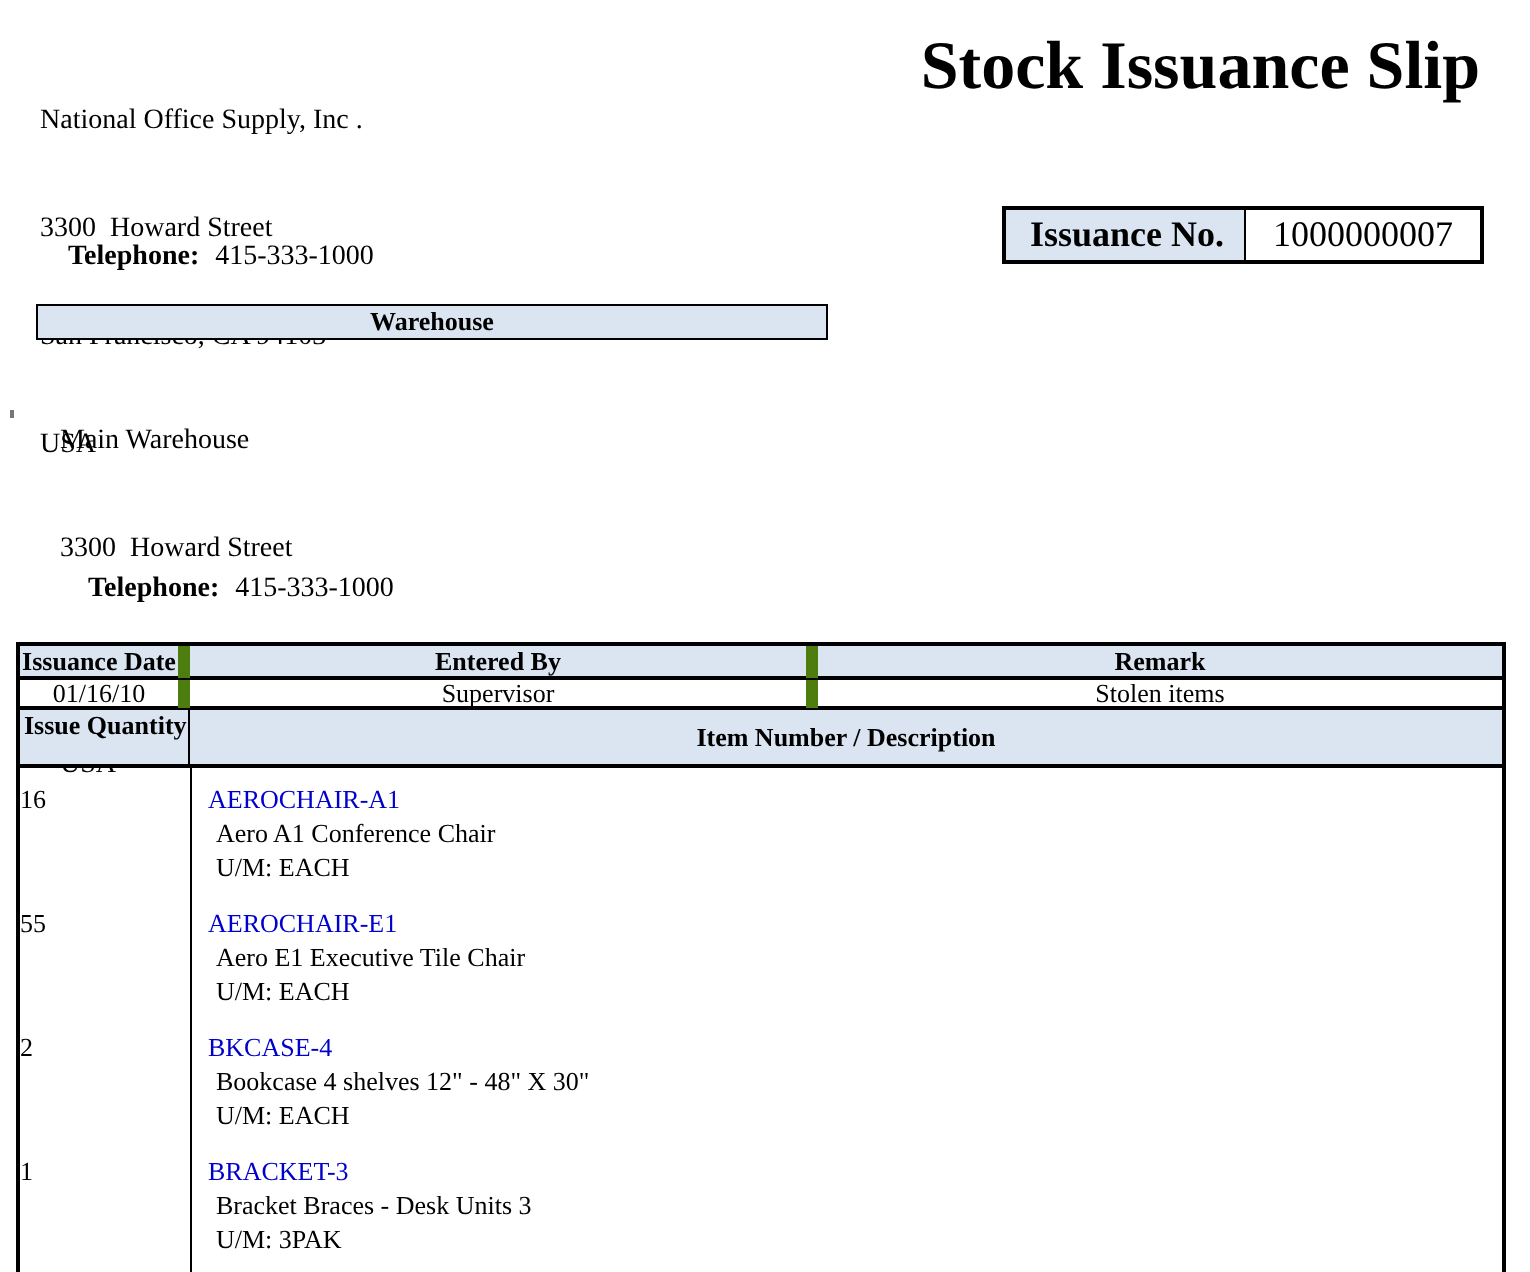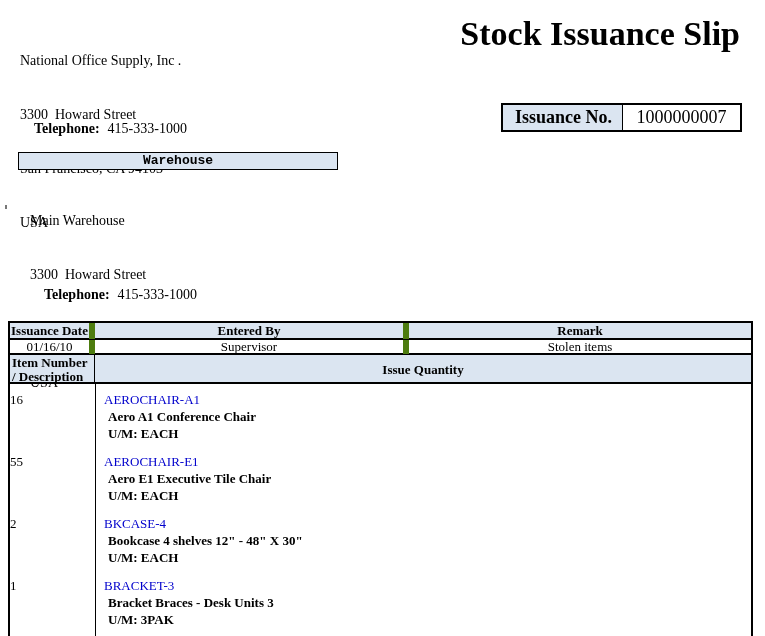--- a/index.html
+++ b/index.html
@@ -45,24 +45,24 @@
     padding-right:10px;
     font-weight:bold;
   }
   #issuance-value-cell {
     flex:1;
     display:flex; align-items:center; justify-content:center;
   }
 
   
   #warehouse-header {
-    left:18px; top:152px; width:320px; height:18px;
+    left:18px; top:152px; width:396px; height:18px;
     background:var(--fill);
     border:1px solid #000;
-    text-align:center; font-weight:bold; font-size:13px; line-height:16px;font-family:Liberation Mono, monospace;
+    text-align:center; font-weight:bold; font-size:13px; line-height:16px;
   }
   #warehouse-address { left:30px; top:176px; line-height:18px; white-space:pre; }
   #warehouse-phone { left:30px; top:271px; white-space:pre; }
 
   
   #stray-mark { left:5px; top:205px; width:2px; height:4px; background:#777; }
 
   
   #doc-table {
     left:8px; top:321px; width:745px;
@@ -109,21 +109,21 @@
     position:absolute; left:85px; top:0; bottom:0; width:1px; background:#000;
   }
   .item-row {
     display:grid; grid-template-columns:85px 1fr;
     margin-bottom:11px;
     line-height:17px;
   }
   .item-qty { text-align:left; padding-right:12px; }
   .item-desc-cell { padding-left:9px; }
   .item-number { color:var(--link); cursor:pointer; }
-  .item-line2, .item-line3 { padding-left:4px;font-weight:bold; }
+  .item-line2, .item-line3 { padding-left:4px; }
 </style>
 </head>
 <body>
 
 <div id="page">
 
   <div id="company" class="abs">
     <div>National Office Supply, Inc .</div>
     <div class="addr-line">3300  Howard Street</div>
     <div class="addr-line">San Francisco, CA 94103</div>
@@ -161,22 +161,22 @@
       <div>Remark</div>
     </div>
 
     <div class="row3 val-row">
       <div>01/16/10</div>
       <div>Supervisor</div>
       <div>Stolen items</div>
     </div>
 
     <div class="hdr2-row">
+      <div>Issue Quantity</div>
       <div>Item Number / Description</div>
-      <div>Issue Quantity</div>
     </div>
 
     <div id="items-body">
       <div id="items-divider"></div>
 
       <div class="item-row">
           <div class="item-qty">16</div>
           <div class="item-desc-cell">
             <div class="item-number">AEROCHAIR-A1</div>
             <div class="item-line2">Aero A1 Conference Chair</div>

